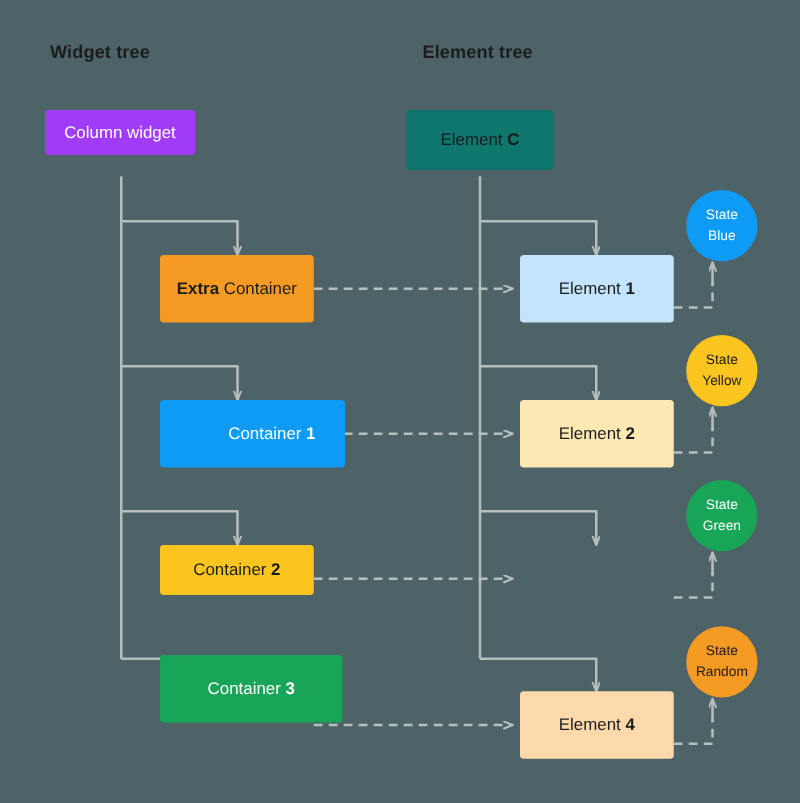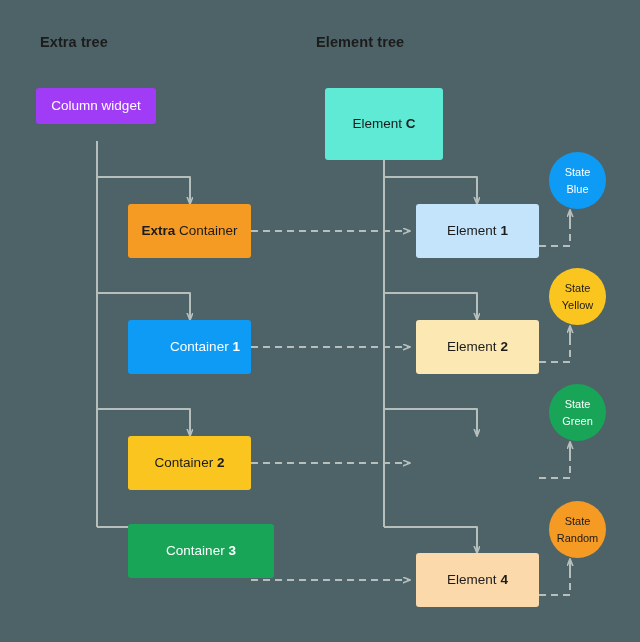--- a/index.html
+++ b/index.html
@@ -109,44 +109,44 @@
       <path d="M539,595 L570,595 L570,575"></path>
     </g>
     <g fill="none" stroke="#b7bfbd" stroke-width="2" stroke-linecap="butt">
       <path d="M570,228 L570,210" marker-end="url(#arw)"></path>
       <path d="M570,344 L570,326" marker-end="url(#arw)"></path>
       <path d="M570,460 L570,442" marker-end="url(#arw)"></path>
       <path d="M570,577 L570,559" marker-end="url(#arw)"></path>
     </g>
   </svg>
 
-  <div class="title" style="left:40px; top:34px;">Extra tree</div>
-  <div class="title" style="left:316px; top:34px;">Element tree</div>
+  <div class="title" style="left:40px; top:34px;">Widget tree</div>
+  <div class="title" style="left:338px; top:34px;">Element tree</div>
 
   <div class="node" style="left:36px; top:88px; width:120px; height:36px; background:#a03cf5; color:#ffffff;">
     <span class="lbl">Column widget</span>
   </div>
 
   <div class="node" style="left:128px; top:204px; width:123px; height:54px; background:#f59a23; color:#1c1c1c;">
     <span class="lbl"><b>Extra</b><span> Container</span></span>
   </div>
 
-  <div class="node" style="left:128px; top:320px; width:123px; height:54px; background:#0e9bf5; color:#ffffff;padding-left:31px;">
+  <div class="node" style="left:128px; top:320px; width:148px; height:54px; background:#0e9bf5; color:#ffffff;padding-left:31px;">
     <span class="lbl"><span>Container </span><b>1</b></span>
   </div>
 
-  <div class="node" style="left:128px; top:436px; width:123px; height:54px; background:#fbc520; color:#1c1c1c;">
+  <div class="node" style="left:128px; top:436px; width:123px; height:40px; background:#fbc520; color:#1c1c1c;">
     <span class="lbl"><span>Container </span><b>2</b></span>
   </div>
 
   <div class="node" style="left:128px; top:524px; width:146px; height:54px; background:#18a558; color:#ffffff;">
     <span class="lbl"><span>Container </span><b>3</b></span>
   </div>
 
-  <div class="node" style="left:325px; top:88px; width:118px; height:72px; background:#5eead4; color:#1c1c1c;">
+  <div class="node" style="left:325px; top:88px; width:118px; height:48px; background:#0f766e; color:#1c1c1c;">
     <span class="lbl"><span>Element </span><b>C</b></span>
   </div>
 
   <div class="node" style="left:416px; top:204px; width:123px; height:54px; background:#c3e4fb; color:#1c1c1c;">
     <span class="lbl"><span>Element </span><b>1</b></span>
   </div>
 
   <div class="node" style="left:416px; top:320px; width:123px; height:54px; background:#fce8b2; color:#1c1c1c;">
     <span class="lbl"><span>Element </span><b>2</b></span>
   </div>

